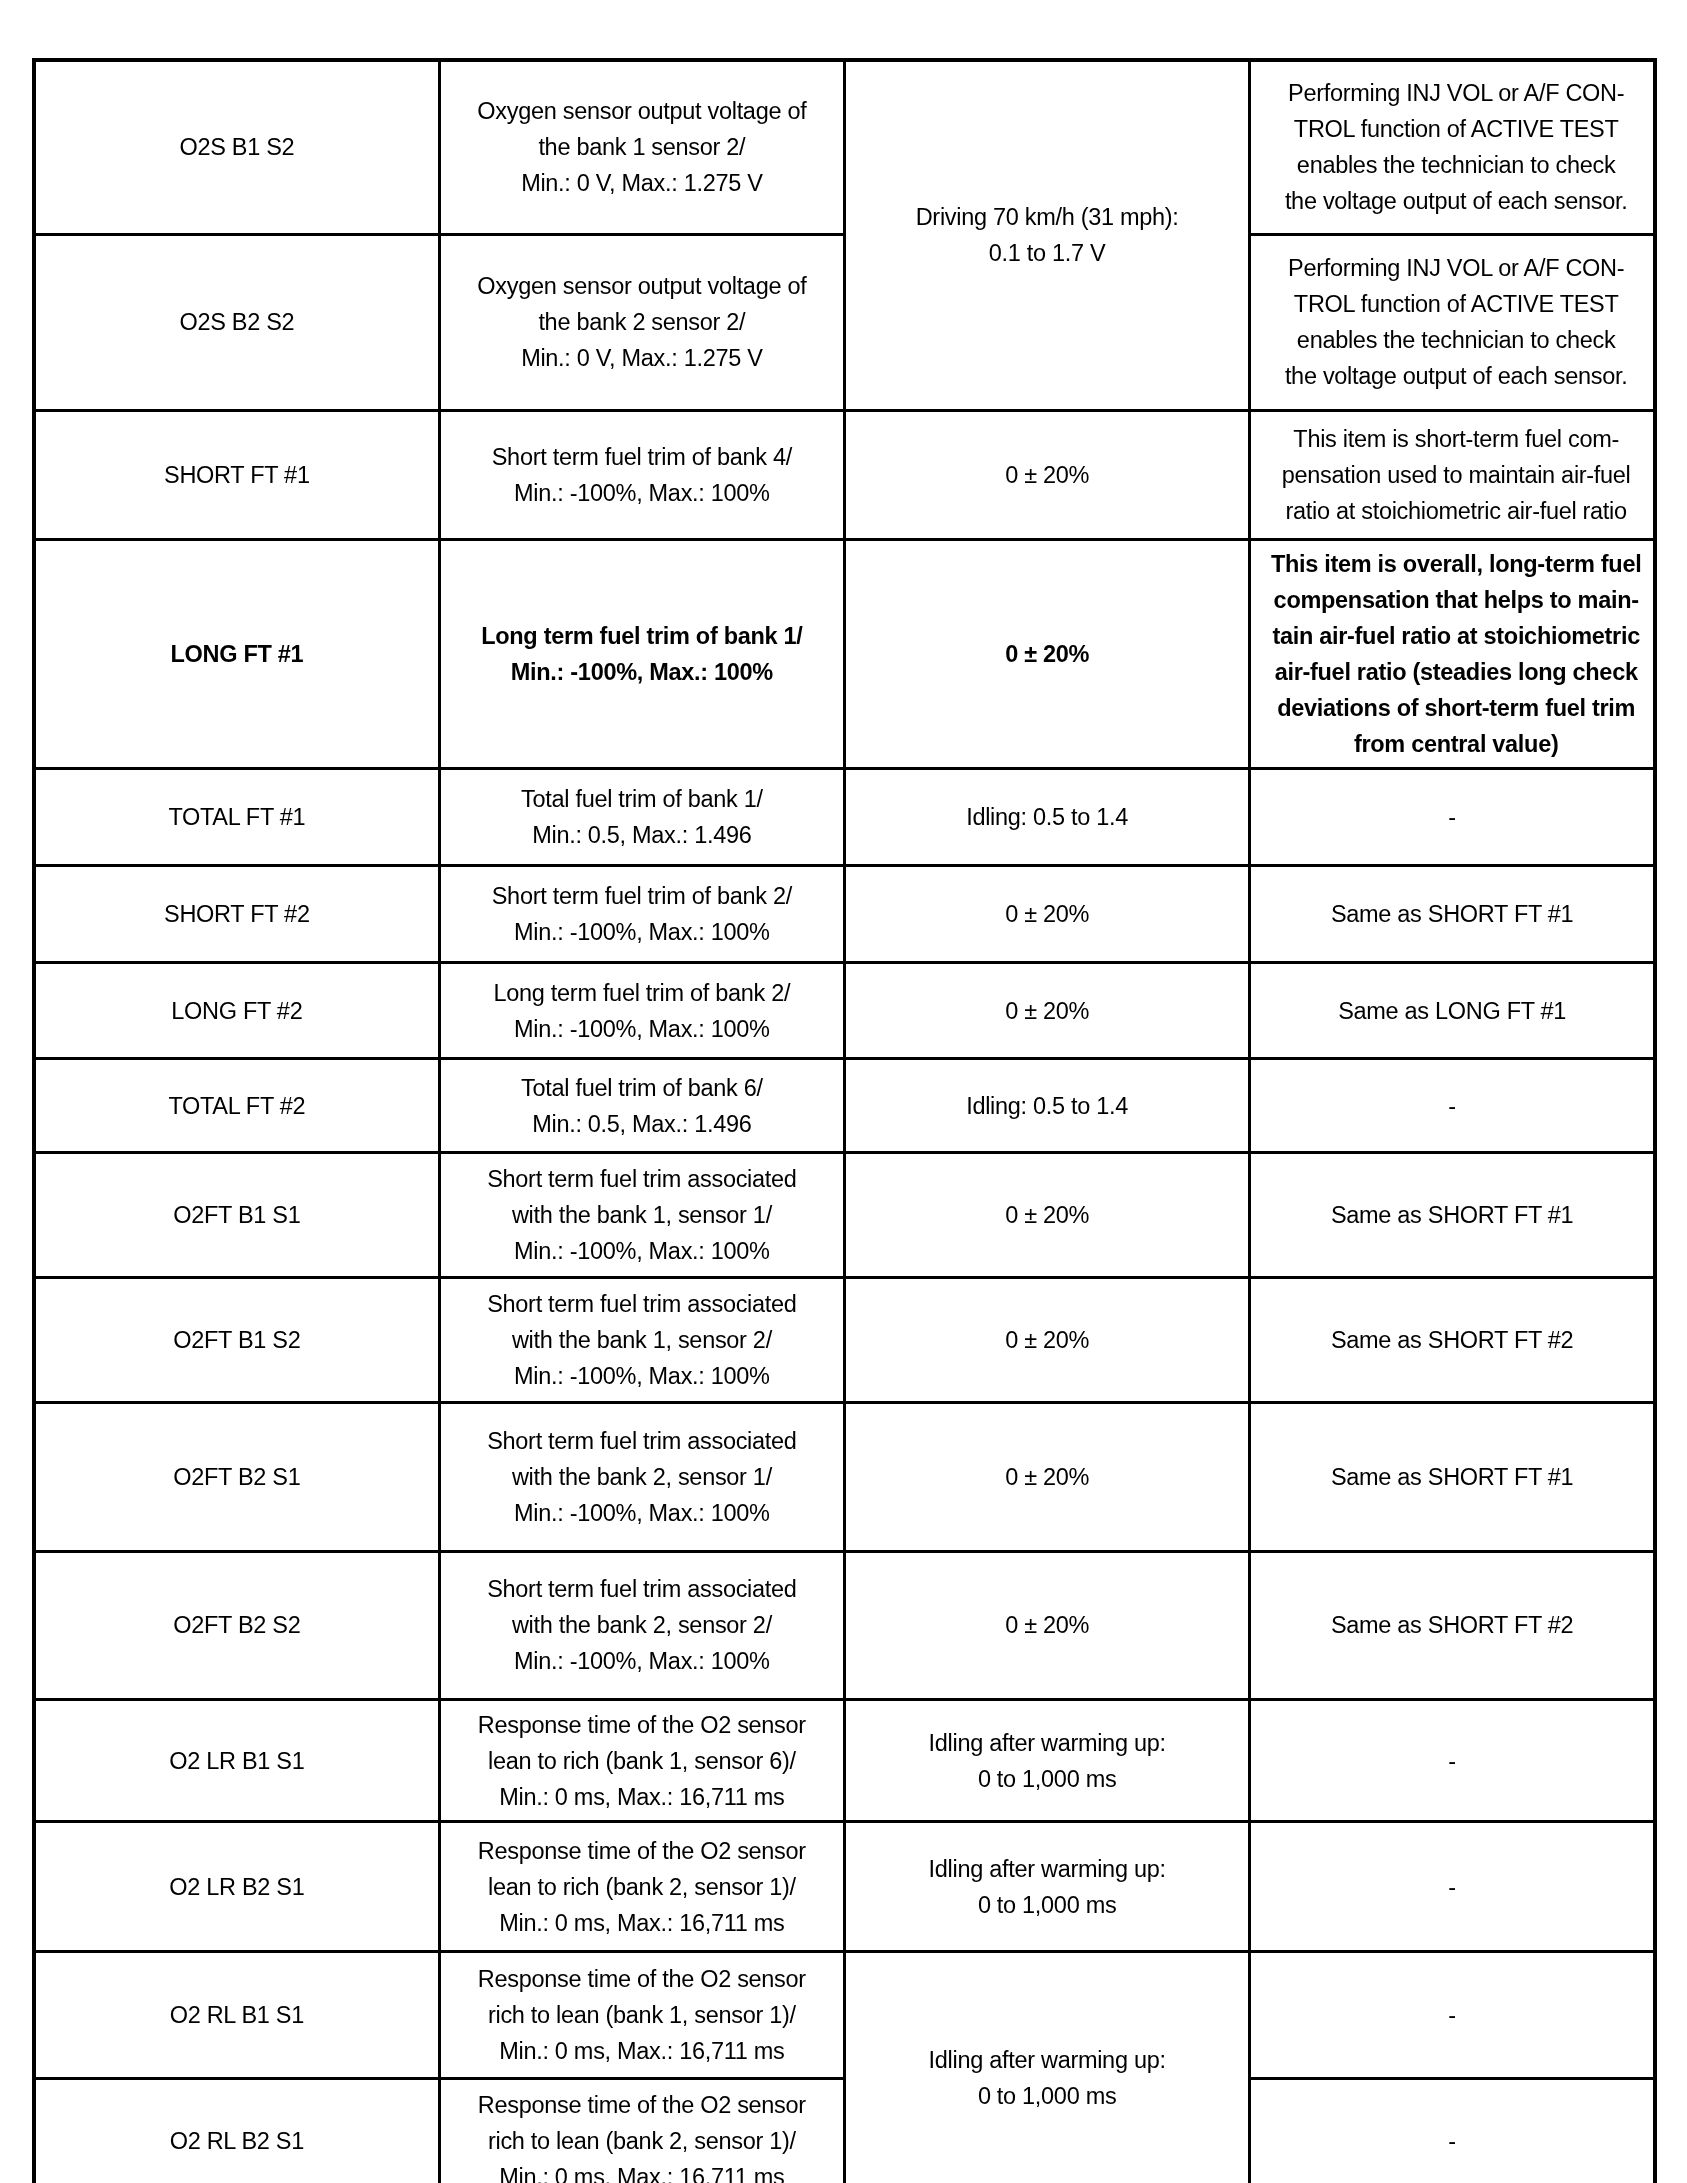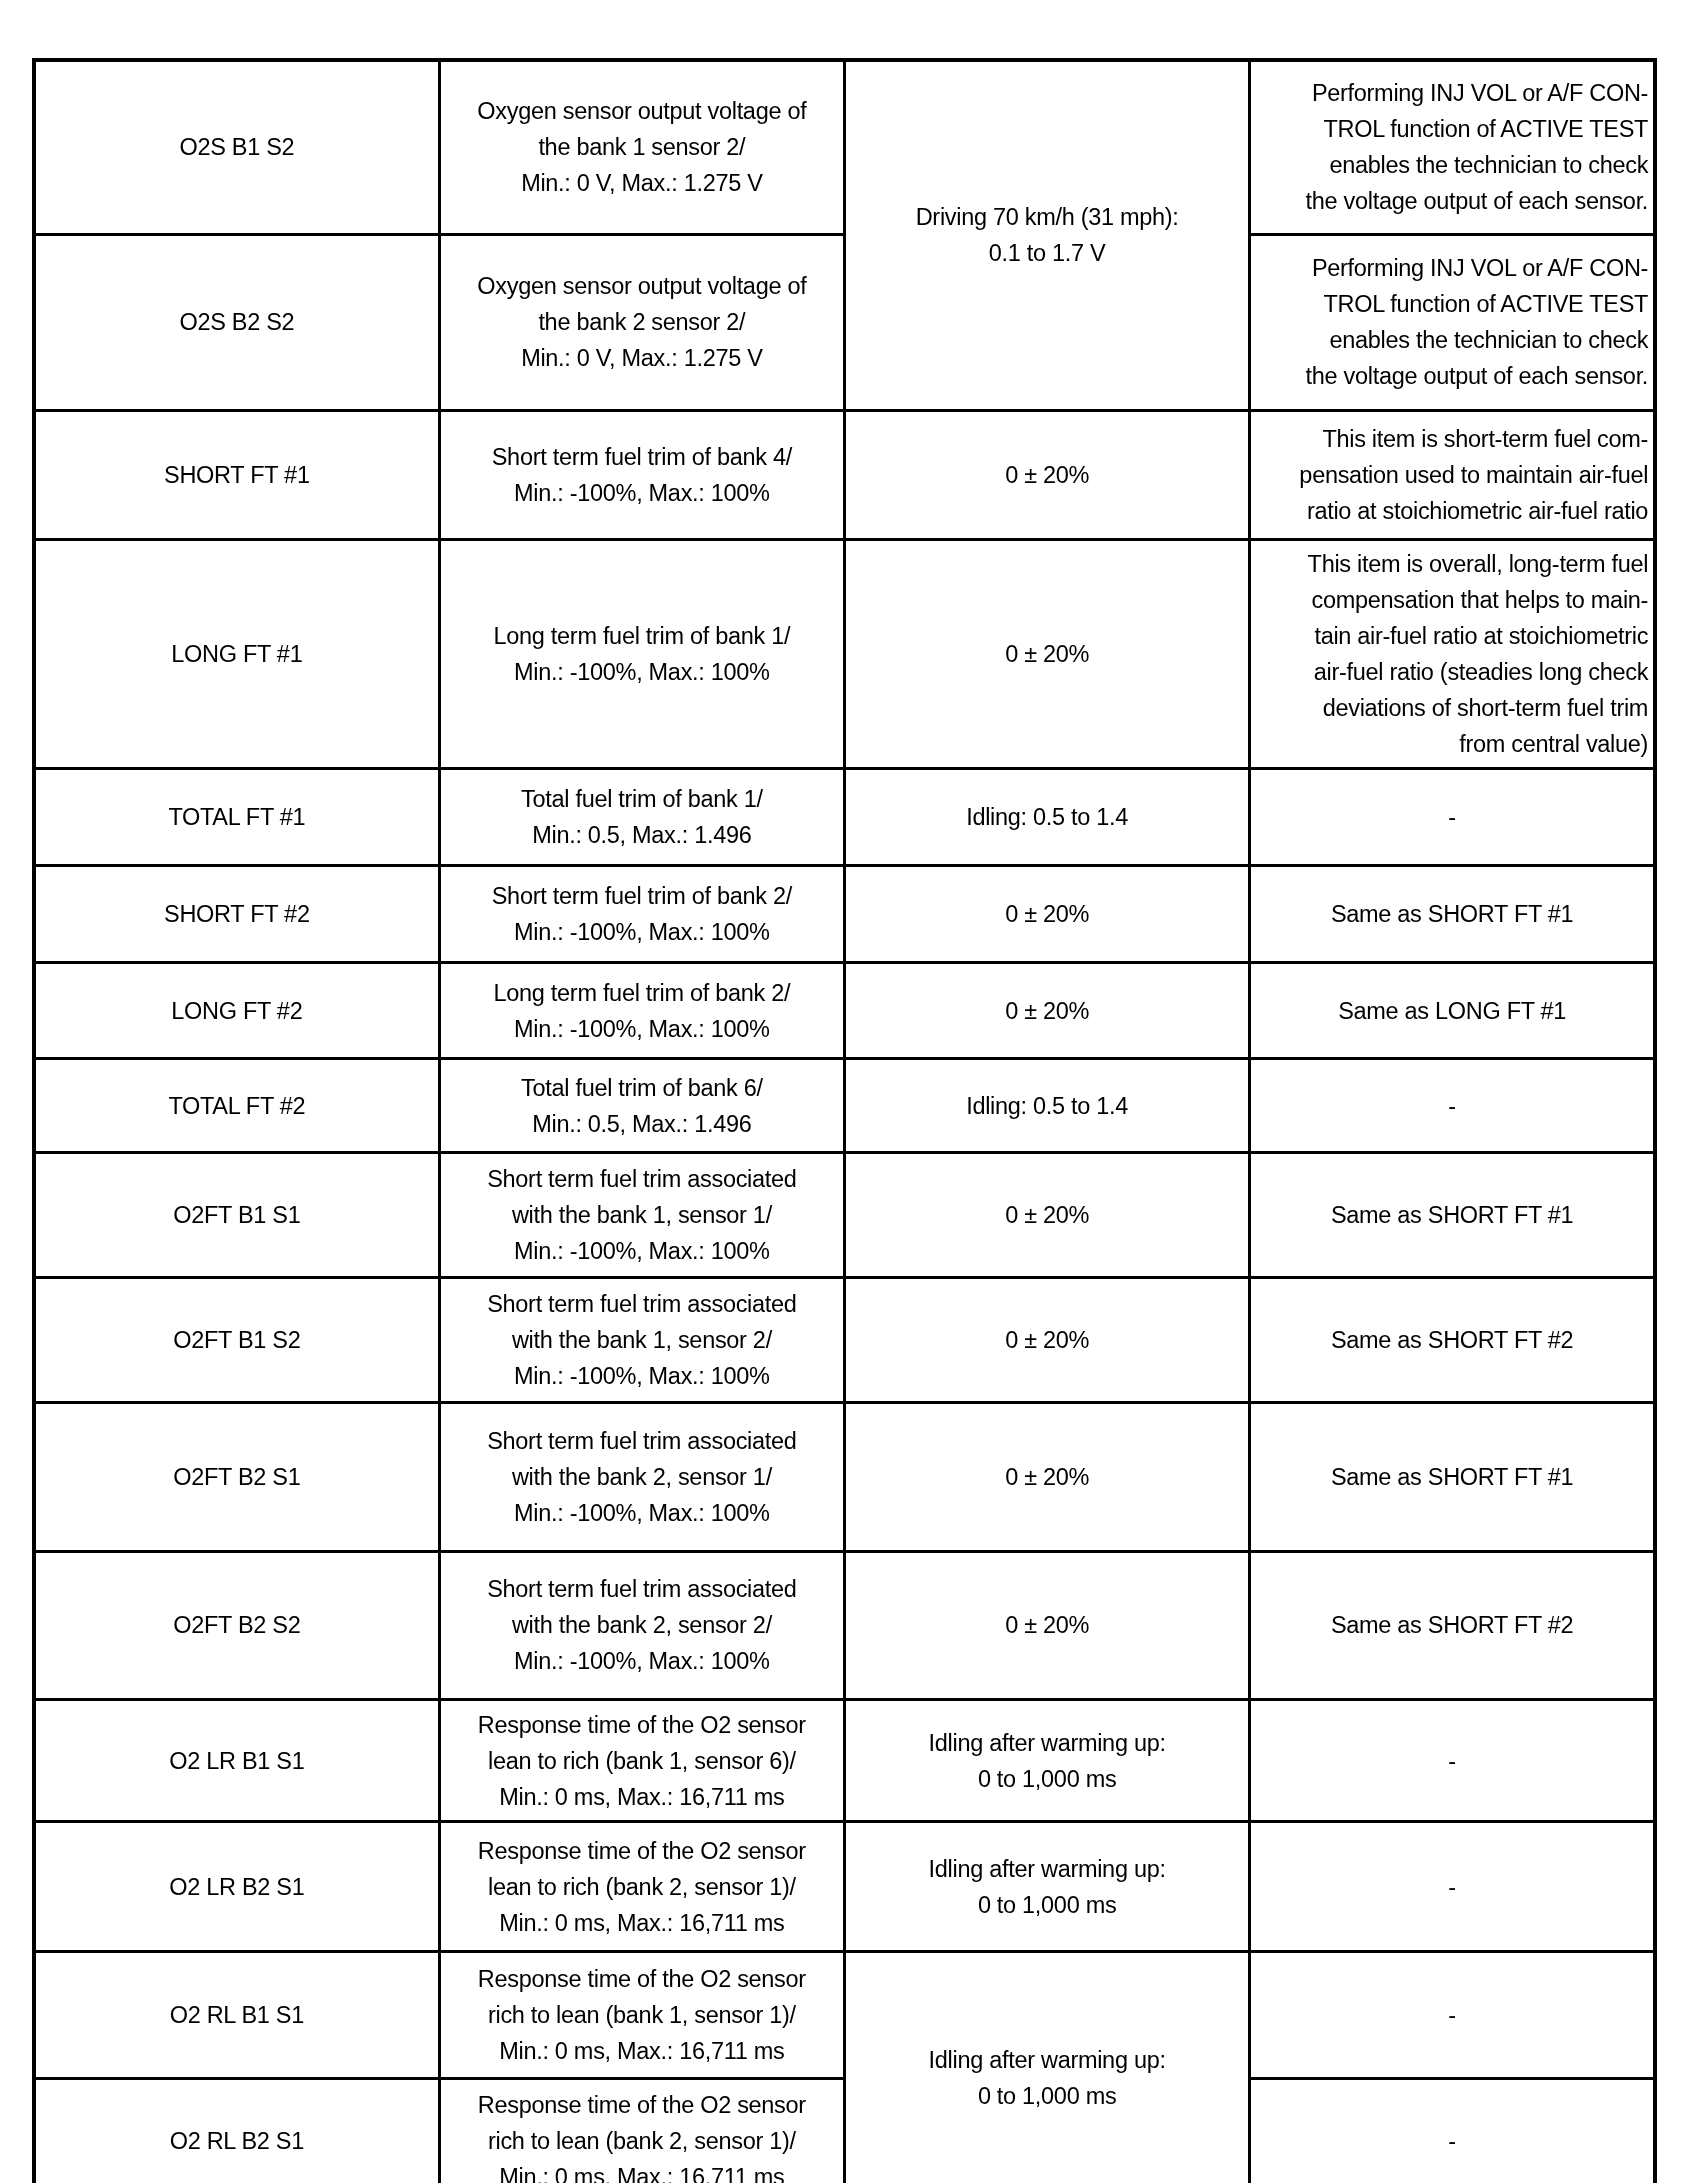--- a/index.html
+++ b/index.html
@@ -27,30 +27,30 @@
   table.scan-table td {
     border: 3.2px solid #000000;
     vertical-align: middle;
     text-align: center;
     font-size: 23.5px;
     line-height: 36px;
     padding: 4.9px 8px;
     overflow: hidden;
   }
   table.scan-table td.left {
-    text-align: right;
+    text-align: center;
     padding-left: 13px;
     padding-right: 4.9px;
   }
   .line { white-space: nowrap; }
   
   tr.row-1  td { height: 161px; }
   tr.row-2  td { height: 163px; }
   tr.row-3  td { height: 117px; }
-  tr.row-4  td { height: 216px; }
+  tr.row-4  td { height: 216px; font-weight: bold; }
   tr.row-5  td { height: 84px; }
   tr.row-6  td { height: 84px; }
   tr.row-7  td { height: 84px; }
   tr.row-8  td { height: 81px; }
   tr.row-9  td { height: 112px; }
   tr.row-10 td { height: 112px; }
   tr.row-11 td { height: 136px; }
   tr.row-12 td { height: 136px; }
   tr.row-13 td { height: 109px; }
   tr.row-14 td { height: 117px; }

